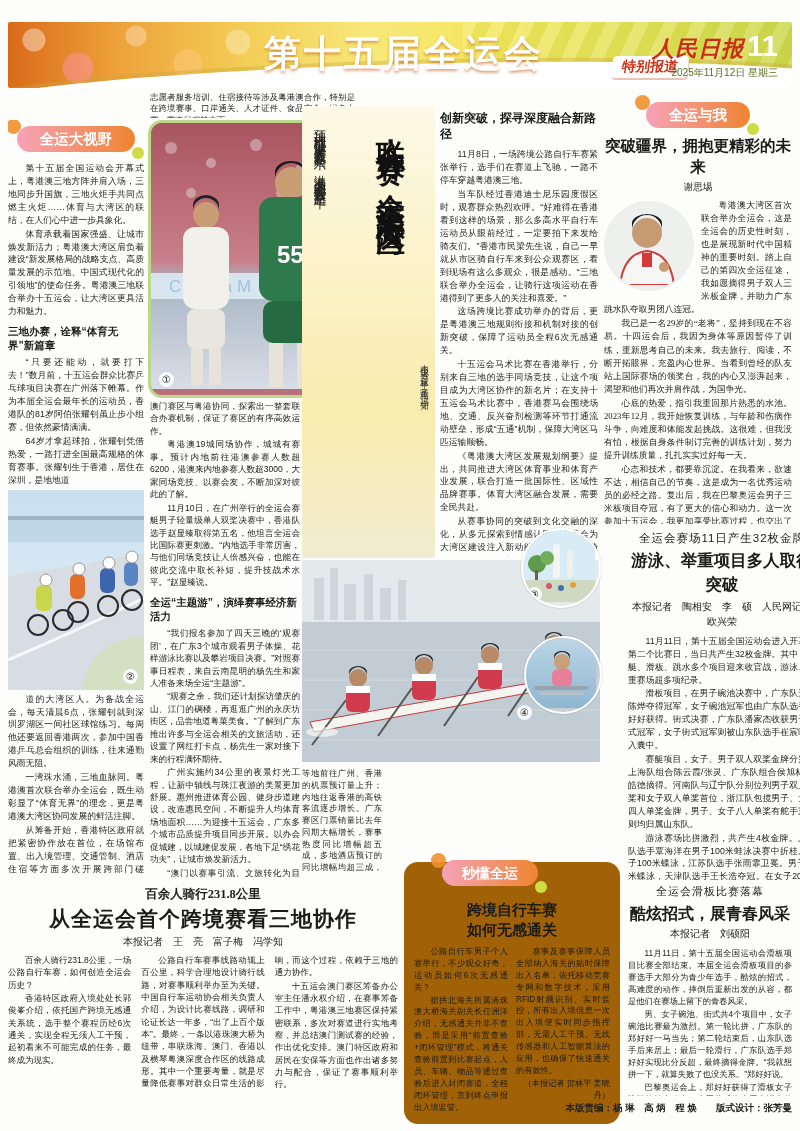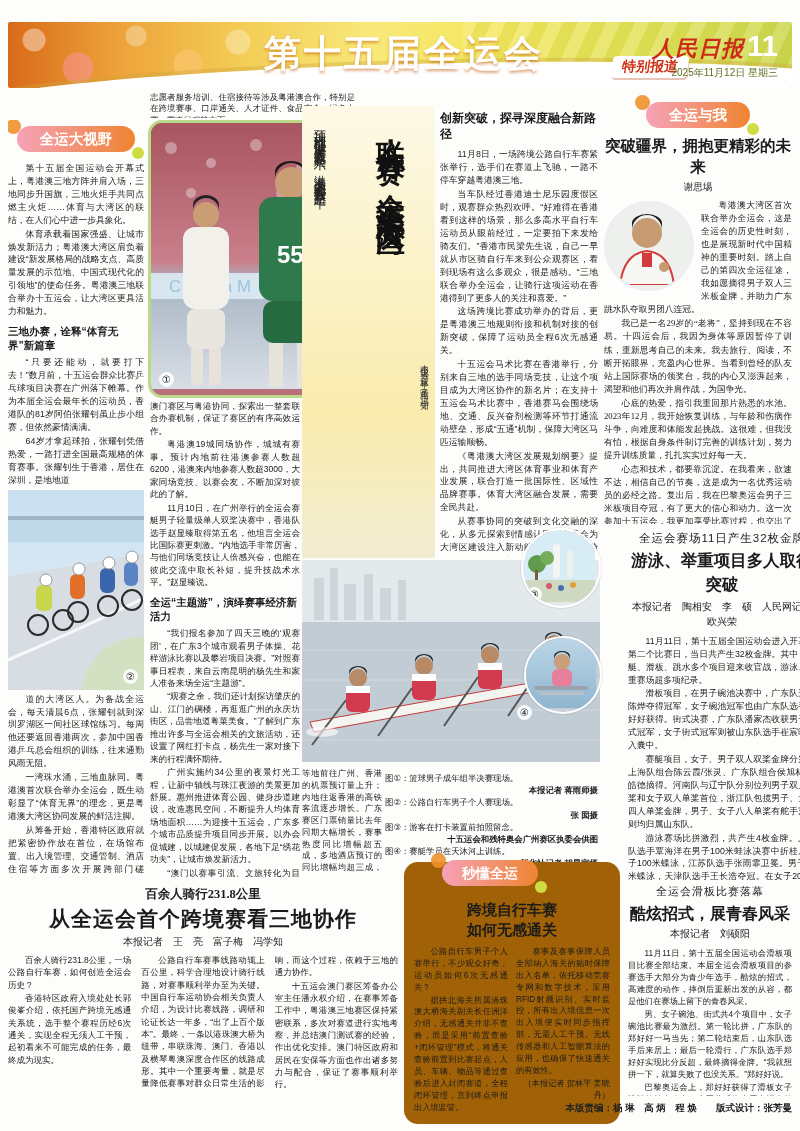--- a/index.html
+++ b/index.html
@@ -310,30 +310,20 @@
         </defs>
       <rect width="70" height="70" fill="url(#wat)"></rect>
       <circle cx="36" cy="24" r="8" fill="#caa07a"></circle>
       <path d="M28,22 a8,8 0 0 1 16,0 l0,-4 a8,5 0 0 0 -16,0 z" fill="#222"></path>
       <rect x="26" y="31" width="20" height="18" rx="6" fill="#e77e9a"></rect>
       <rect x="8" y="48" width="54" height="4" rx="2" fill="#9aa3ab"></rect>
       <rect x="14" y="54" width="44" height="3" rx="1.5" fill="#b9c1c8"></rect>
     </svg>
   </div>
 
-  <div class="caps">
-    <p><span>图①：篮球男子成年组半决赛现场。</span></p>
-    <p class="cr">本报记者 蒋雨师摄</p>
-    <p><span>图②：公路自行车男子个人赛现场。</span></p>
-    <p class="cr">张 囡摄</p>
-    <p><span>图③：游客在打卡装置前拍照留念。</span></p>
-    <p class="cr">十五运会和残特奥会广州赛区执委会供图</p>
-    <p><span>图④：赛艇学员在天沐河上训练。</span></p>
-    <p class="cr">新华社记者 胡星宇摄</p>
-  </div>
 
   <div class="colE">
     <span class="pill">全运与我</span>
     <p class="essay-h">突破疆界，拥抱更精彩的未来</p>
     <p class="essay-a">谢思埸</p>
     <div class="portrait">
       <svg width="82" height="82" viewBox="0 0 82 82">
         <rect width="82" height="82" fill="#eef0ee"></rect>
         <circle cx="41" cy="30" r="15" fill="#c69b72"></circle>
         <path d="M26,27 a15,15 0 0 1 30,0 l0,-7 a15,9 0 0 0 -30,0 z" fill="#1c1c1c"></path>

